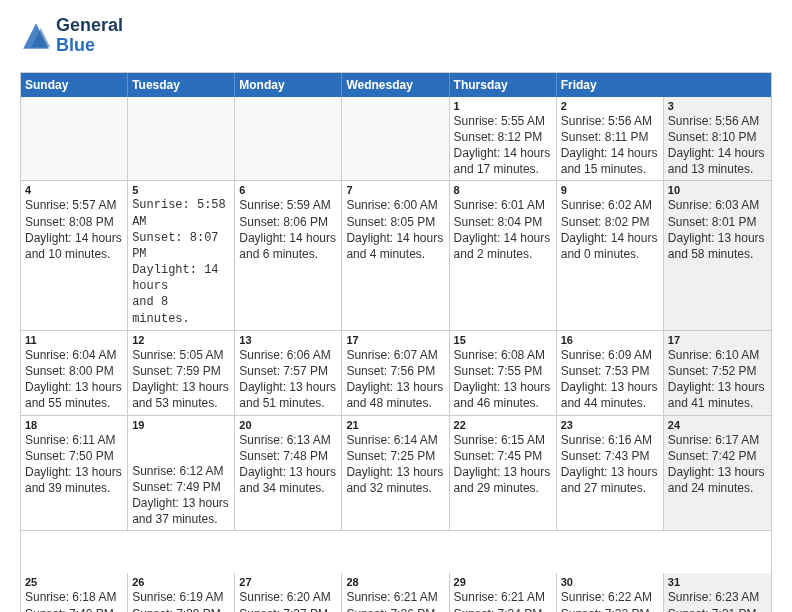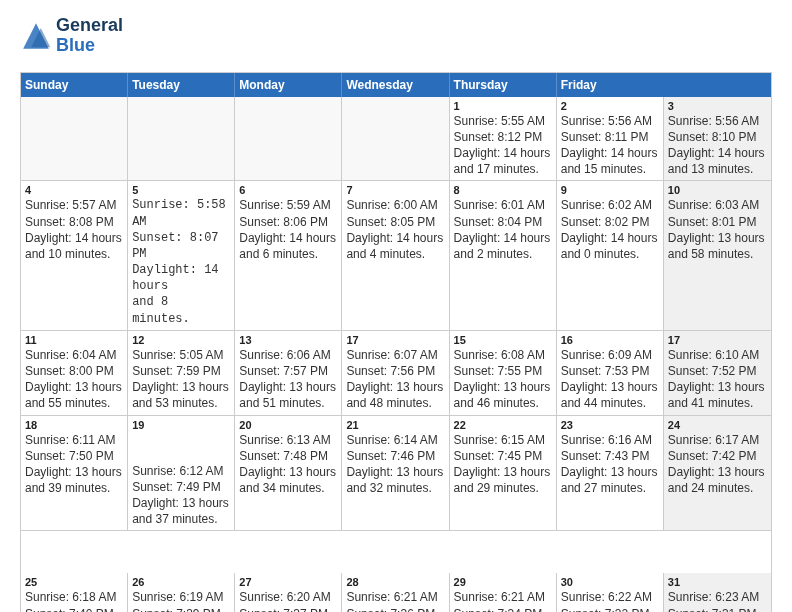--- a/index.html
+++ b/index.html
@@ -279,21 +279,21 @@
           <div class="day-cell">
             <div class="day-num">20</div>
             <div class="day-info" style="white-space: pre-line;">Sunrise: 6:13 AM
 Sunset: 7:48 PM
 Daylight: 13 hours
 and 34 minutes.</div>
           </div>
           <div class="day-cell">
             <div class="day-num">21</div>
             <div class="day-info" style="white-space: pre-line;">Sunrise: 6:14 AM
-Sunset: 7:46 PM
+Sunset: 7:25 PM
 Daylight: 13 hours
 and 32 minutes.</div>
           </div>
           <div class="day-cell">
             <div class="day-num">22</div>
             <div class="day-info" style="white-space: pre-line;">Sunrise: 6:15 AM
 Sunset: 7:45 PM
 Daylight: 13 hours
 and 29 minutes.</div>
           </div>

